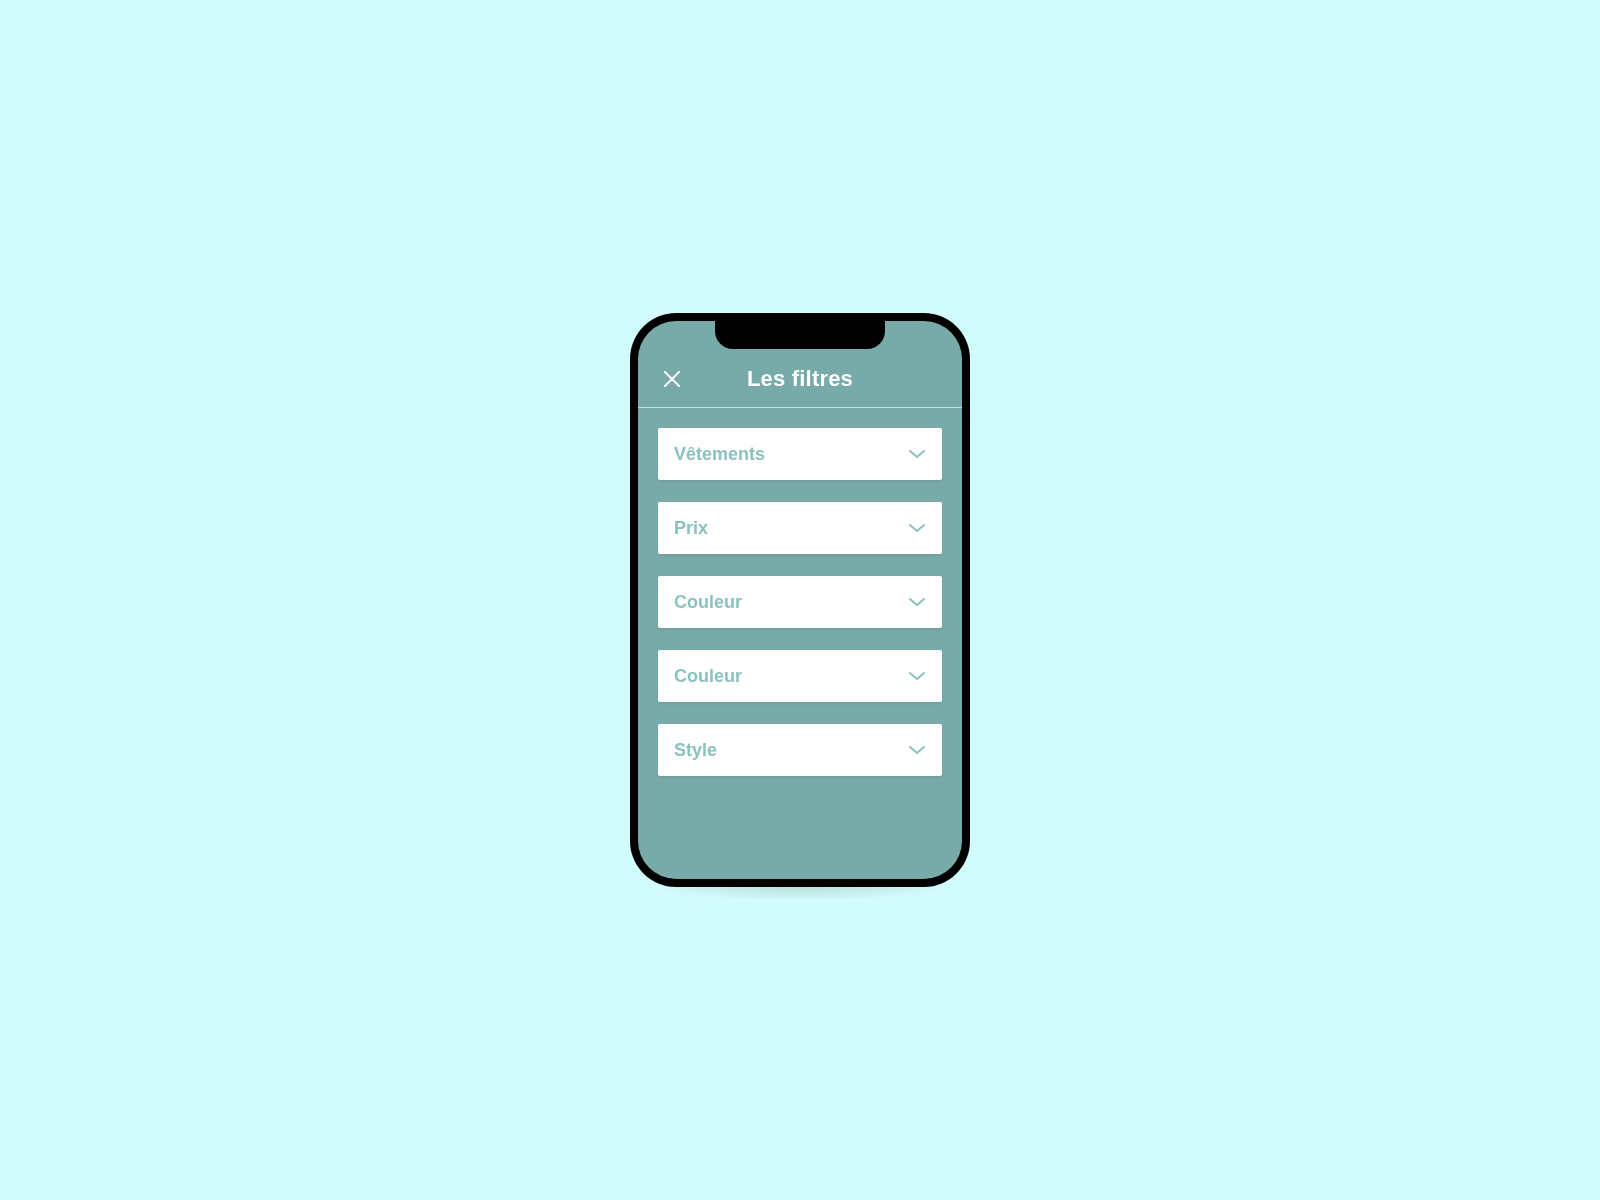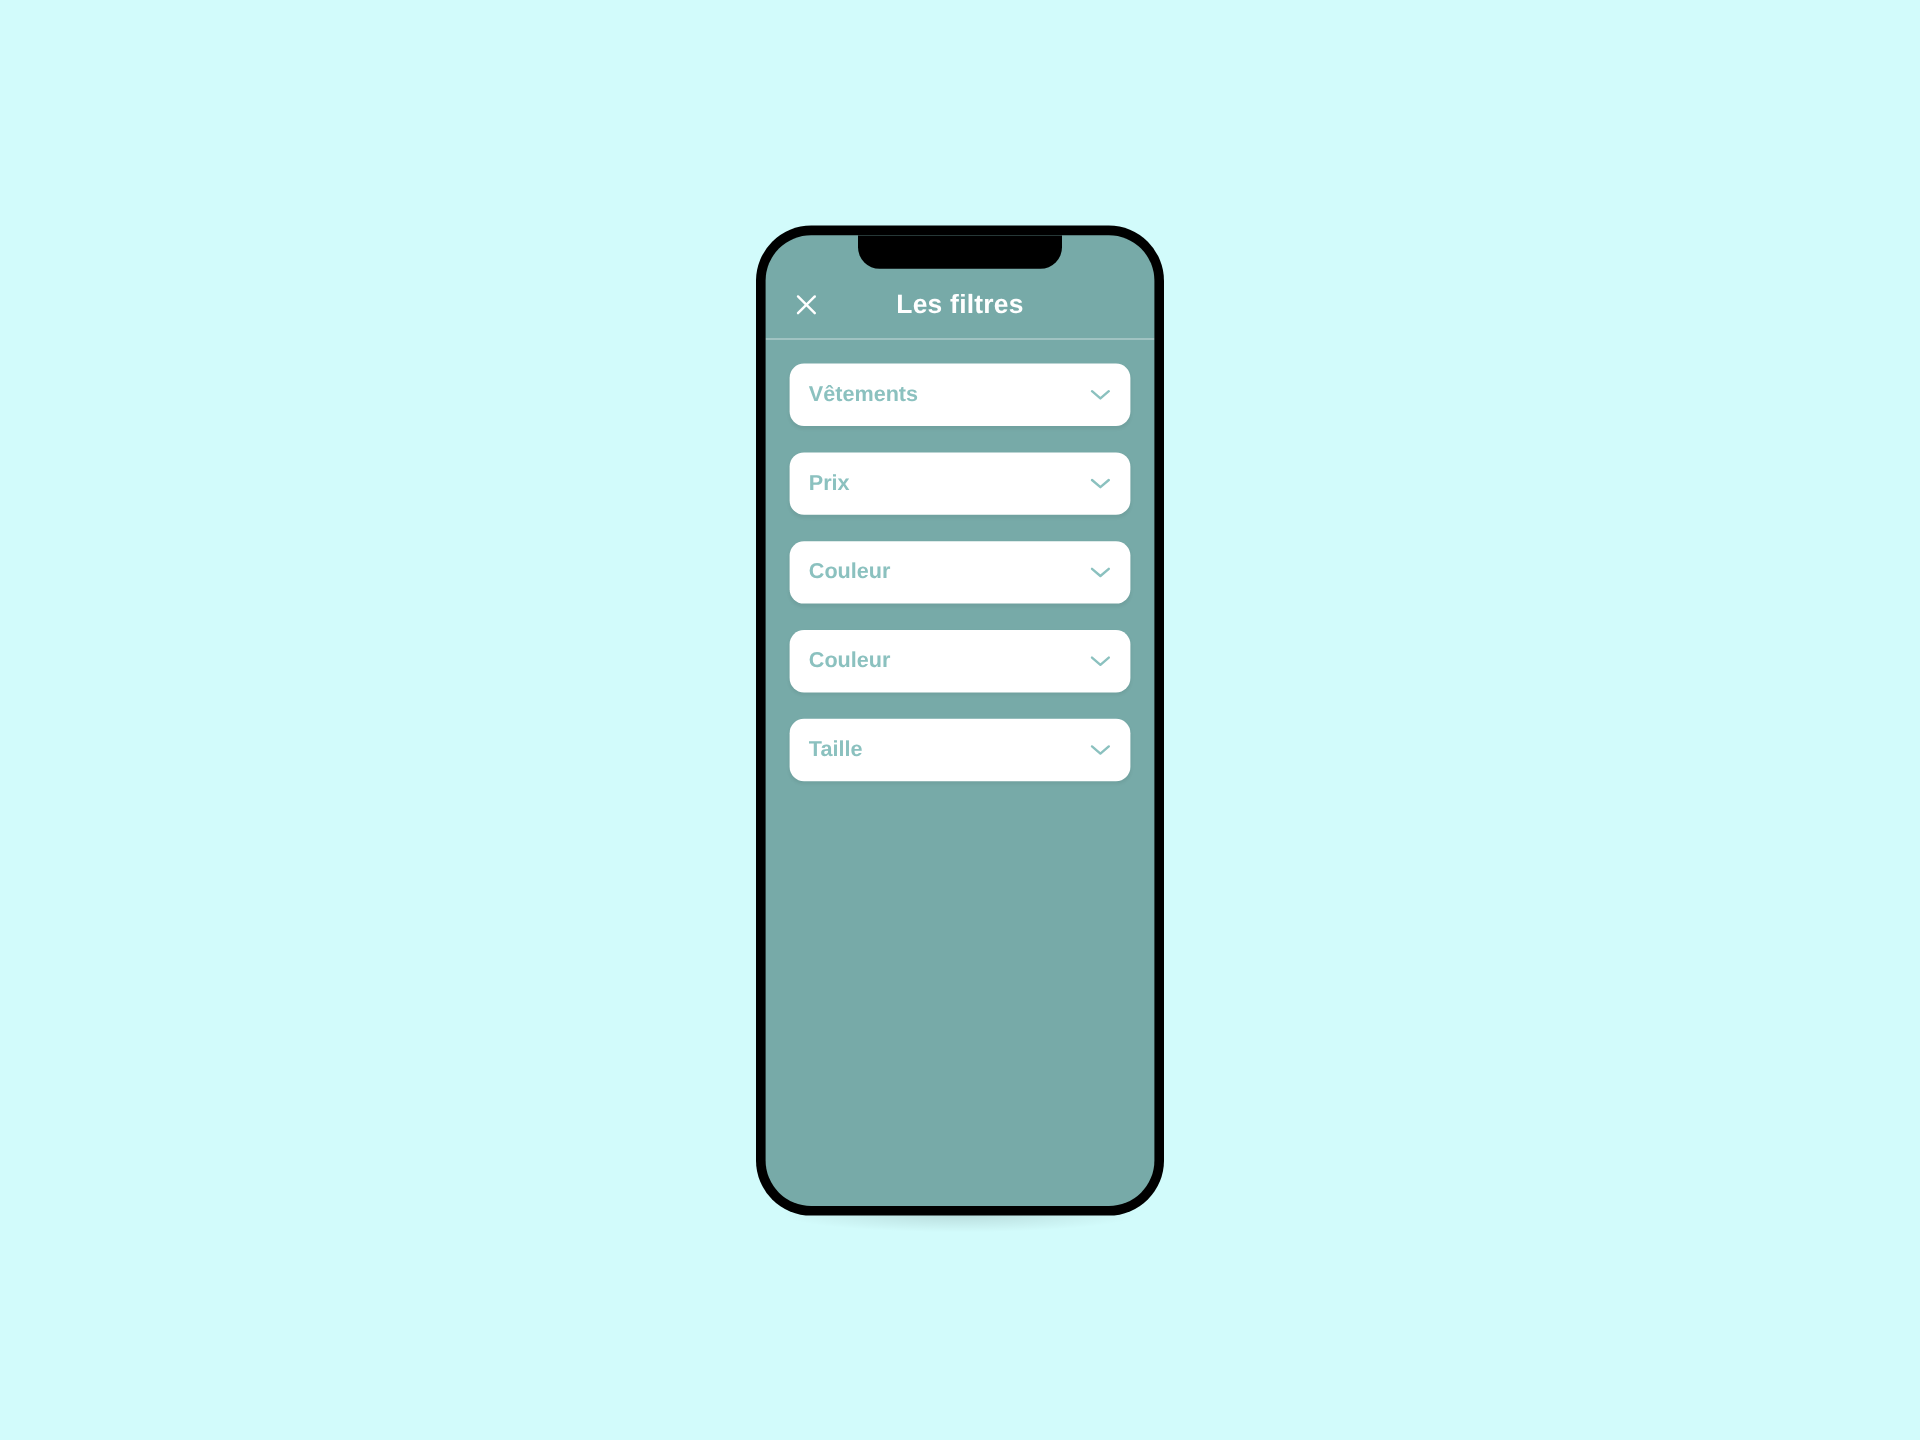--- a/index.html
+++ b/index.html
@@ -22,21 +22,21 @@
     bottom: -14px;
     width: 300px;
     height: 30px;
     background: radial-gradient(ellipse at center, rgba(0,0,0,0.12) 0%, rgba(0,0,0,0) 70%);
     border-radius: 50%;
     z-index: 0;
   }
   .phone {
     position: relative;
     width: 340px;
-    height: 825px;
+    height: 574px;
     background: #000;
     border-radius: 46px;
     padding: 8px;
     z-index: 1;
   }
   .screen {
     position: relative;
     width: 100%;
     height: 100%;
     background: #77aaa8;
@@ -83,21 +83,21 @@
   }
 
   .filters {
     padding: 20px 20px 0 20px;
     display: flex;
     flex-direction: column;
     gap: 22px;
   }
   .filter-row {
     background: #ffffff;
-    border-radius: 12px;
+    border-radius: 2px;
     height: 52px;
     padding: 0 16px;
     display: flex;
     align-items: center;
     justify-content: space-between;
     cursor: pointer;
     box-shadow: 0 2px 3px rgba(0,0,0,0.06);
   }
   .filter-label {
     color: #8bc1bf;
@@ -162,21 +162,21 @@
         <div class="filter-row">
           <span class="filter-label">Couleur</span>
           <span class="chev">
             <svg width="18" height="12" viewBox="0 0 18 12">
                 <polyline points="2,3 9,9 16,3" fill="none" stroke="#8bc1bf" stroke-width="2" stroke-linecap="round" stroke-linejoin="round"></polyline>
               </svg>
           </span>
         </div>
 
         <div class="filter-row">
-          <span class="filter-label">Taille</span>
+          <span class="filter-label">Style</span>
           <span class="chev">
             <svg width="18" height="12" viewBox="0 0 18 12">
                 <polyline points="2,3 9,9 16,3" fill="none" stroke="#8bc1bf" stroke-width="2" stroke-linecap="round" stroke-linejoin="round"></polyline>
               </svg>
           </span>
         </div>
 
 
       </div>
 

